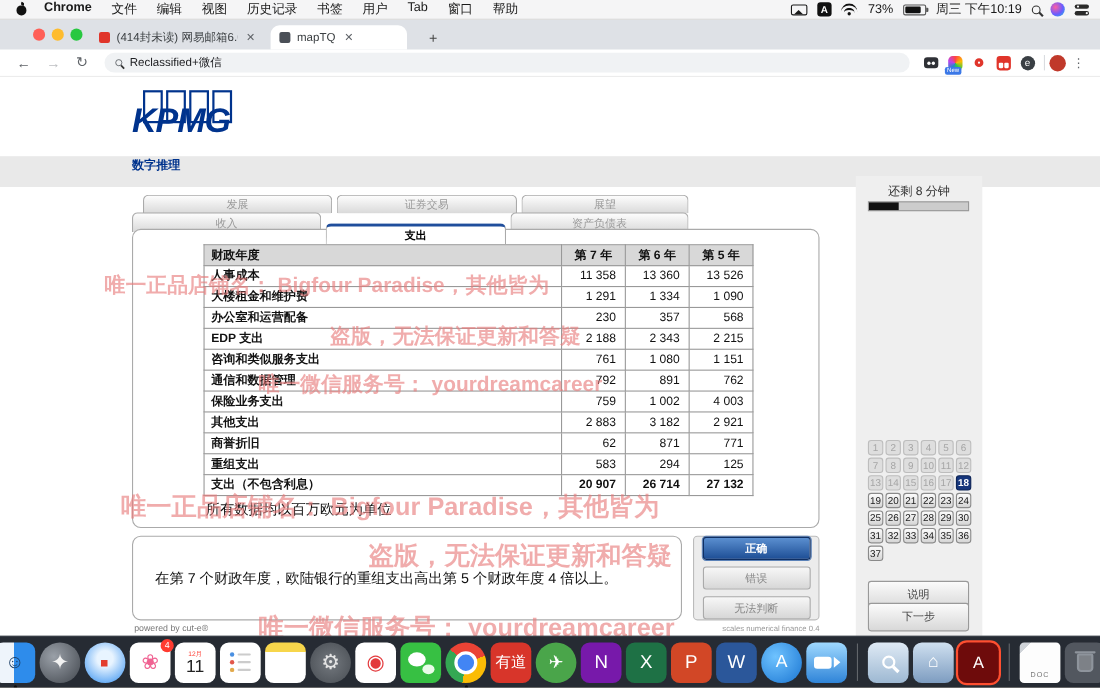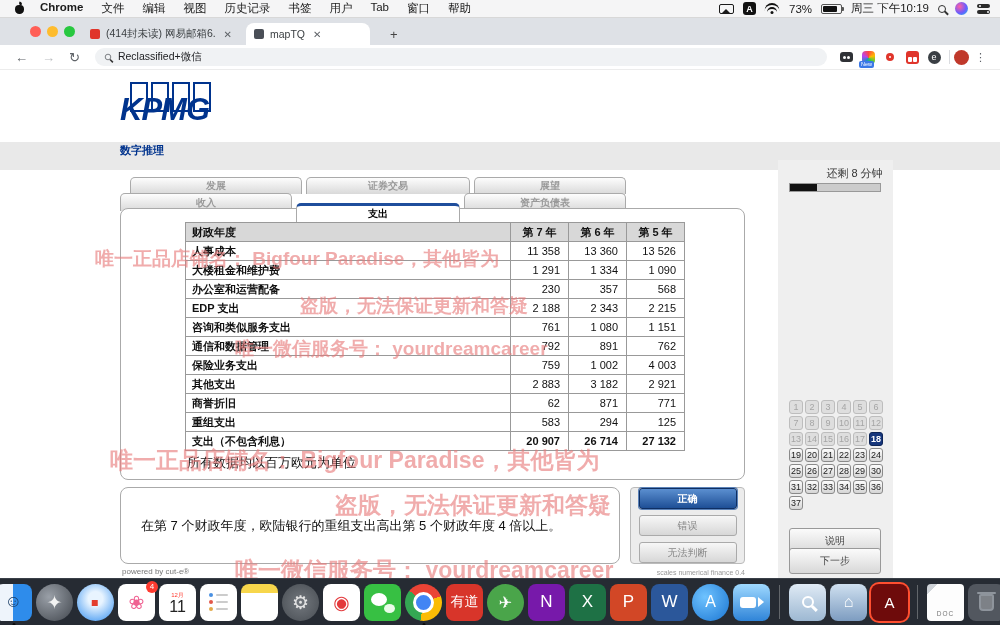--- a/index.html
+++ b/index.html
@@ -67,21 +67,21 @@
   
   .page{position:absolute;left:0;top:70px;width:1000px;height:508px;background:#fff;}
   .logo{position:absolute;left:120px;top:12px;width:110px;height:48px;}
   .logo .rects{position:absolute;left:10px;top:0;display:flex;gap:3px;}
   .logo .rects i{width:18px;height:30px;border:2px solid #00338D;background:#fff;}
   .logo .word{position:absolute;left:0;top:10px;font-size:31px;font-weight:700;font-style:italic;color:#00338D;letter-spacing:-1px;}
   .secbar{position:absolute;left:0;top:72px;width:1000px;height:28px;background:#e9e9e9;}
   .secbar span{position:absolute;left:120px;top:1px;font-size:11px;font-weight:700;color:#00338D;}
 
   
-  .qtab{position:absolute;height:17px;background:linear-gradient(#fdfdfd,#d9d9d9);border:1px solid #aaa;border-bottom:none;border-radius:5px 5px 0 0;font-size:10px;color:#9a9a9a;display:flex;align-items:center;justify-content:center;z-index:2;font-weight:bold;}
+  .qtab{position:absolute;height:17px;background:linear-gradient(#fdfdfd,#d9d9d9);border:1px solid #aaa;border-bottom:none;border-radius:5px 5px 0 0;font-size:10px;color:#9a9a9a;display:flex;align-items:center;justify-content:center;z-index:2;}
   .qtab.bot{height:18px;z-index:3;}
   .qtab.act{background:#fff;border-top:3px solid #1f4e9c;color:#000;font-weight:700;z-index:4;height:19px;margin-top:12px;}
 
   .mainpanel{position:absolute;left:120px;top:138px;width:625px;height:272px;background:#fff;border:1px solid #aaa;border-radius:8px;z-index:3;}
   table.data{position:absolute;left:185px;top:152px;width:500px;border-collapse:collapse;z-index:4;}
   table.data th,table.data td{border:1px solid #999;font-size:11px;padding:2px 6px;line-height:14px;}
   table.data th{background:#d8d8d8;text-align:left;font-weight:700;color:#111;}
   table.data th.num{text-align:center;width:58px;}
   table.data td.label{font-weight:700;color:#111;width:325px;}
   table.data td.num{text-align:right;padding-right:8px;color:#111;font-weight:400;}
@@ -91,21 +91,21 @@
   .qpanel{position:absolute;left:120px;top:417px;width:500px;height:77px;border:1px solid #aaa;border-radius:8px;background:#fff;display:flex;align-items:center;padding:0 20px;z-index:3;}
   .qtext{font-size:13px;color:#111;font-weight:500;line-height:19px;}
   .apanel{position:absolute;left:630px;top:417px;width:115px;height:77px;background:#ececec;border:1px solid #bbb;border-radius:4px;display:flex;flex-direction:column;align-items:center;justify-content:center;gap:6px;z-index:7;}
   .abtn{width:98px;height:24px;border:1px solid #aaa;border-radius:3px;background:linear-gradient(#f7f7f7,#d7d7d7);font-size:10px;color:#888;display:flex;align-items:center;justify-content:center;}
   .abtn.sel{background:linear-gradient(#5b8fd0,#1e4f96);border:1px solid #0f2f63;box-shadow:0 0 0 1px #5b82b8;color:#fff;font-weight:700;}
   .powered{position:absolute;left:122px;top:497px;font-size:8px;color:#777;}
   .scales{position:absolute;left:630px;top:499px;width:115px;text-align:right;font-size:7px;color:#999;}
 
   
   .sidebar{position:absolute;left:778px;top:90px;width:115px;height:418px;background:#efefef;}
-  .timer{position:absolute;left:0;top:6px;width:100%;text-align:center;font-size:11px;color:#333;margin-left:19px;}
+  .timer{position:absolute;left:0;top:6px;width:100%;text-align:center;font-size:11px;color:#333;}
   .pbar{position:absolute;left:11px;top:23px;width:92px;height:9px;background:#ccc;border:1px solid #999;}
   .pbar i{display:block;height:100%;background:#111;}
   .qgrid{position:absolute;left:10px;top:239px;width:96px;display:flex;flex-wrap:wrap;}
   .qn{width:14px;height:14px;margin:1px;border:1px solid #8a8a8a;border-radius:3px;background:linear-gradient(#fcfcfc,#d5d5d5);font-size:9px;color:#222;display:flex;align-items:center;justify-content:center;}
   .qn.done{background:#dedede;border-color:#bdbdbd;color:#a5a5a5;}
   .qn.cur{background:#16367c;border-color:#0d2456;color:#fff;font-weight:700;}
   .sbtn{position:absolute;left:11px;width:92px;height:26px;border:1px solid #999;border-radius:3px;background:linear-gradient(#fbfbfb,#d8d8d8);font-size:10px;color:#444;display:flex;align-items:center;justify-content:center;}
   .sbtn.b1{top:368px;} .sbtn.b2{top:388px;}
 
   

